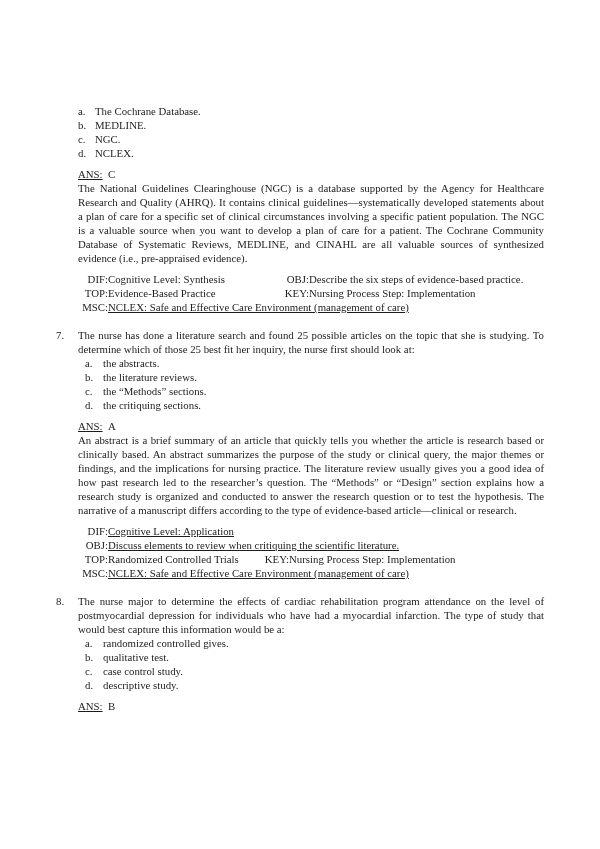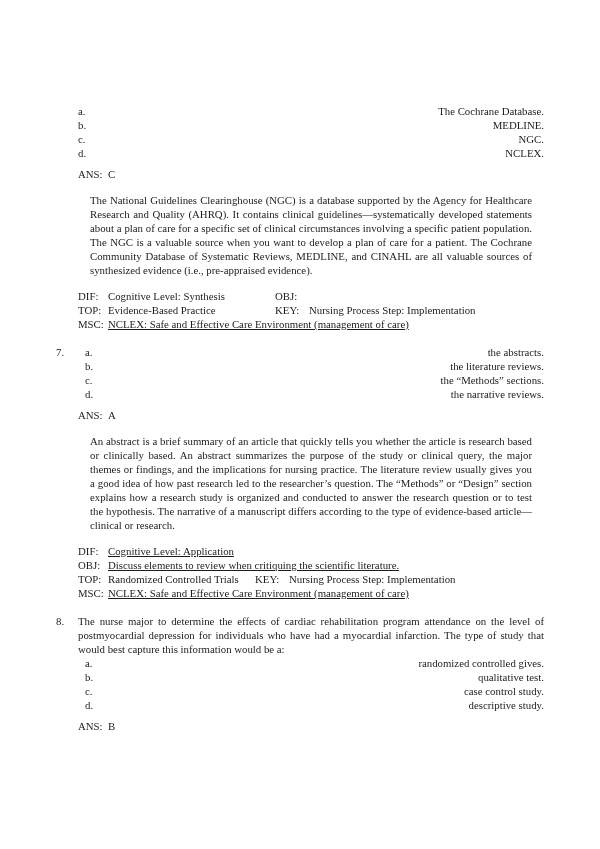--- a/index.html
+++ b/index.html
@@ -46,48 +46,49 @@
     display: flex;
   }
   .opt-letter {
     flex: 0 0 18px;
   }
   .options.flush .opt-letter {
     flex: 0 0 17px;
   }
   .opt-text {
     flex: 1;
-    text-align: right;
   }
   .ans-block {
     margin-top: 7px;
   }
   .ans-line {
     display: flex;
   }
   .ans-tag {
     flex: 0 0 30px;
+    text-decoration: underline;
   }
   .rationale {
-    margin: 12px;
+    margin: 0;
     text-align: justify;
   }
   .meta {
     margin-top: 7px;
   }
   .meta-line {
     display: flex;
   }
   .pair {
     display: flex;
   }
   .pair.left-w1 { flex: 0 0 197px; }
   .pair.left-w2 { flex: 0 0 177px; }
   .pair .tag {
     flex: 0 0 30px;
+    text-align: right;
   }
   .pair.right .tag {
     flex: 0 0 34px;
   }
   .pair .val {
     white-space: nowrap;
   }
   .meta-line.single .val {
     white-space: normal;
     text-decoration: underline;
@@ -127,20 +128,21 @@
     </div>
 
     <div class="meta">
       <div class="meta-line">
         <span class="pair left-w1">
           <span class="tag">DIF:</span>
           <span class="val">Cognitive Level: Synthesis</span>
         </span>
         <span class="pair right">
           <span class="tag">OBJ:</span>
+          <span class="val">Describe the six steps of evidence-based practice.</span>
         </span>
       </div>
       <div class="meta-line">
         <span class="pair left-w1">
           <span class="tag">TOP:</span>
           <span class="val">Evidence-Based Practice</span>
         </span>
         <span class="pair right">
           <span class="tag">KEY:</span>
           <span class="val">Nursing Process Step: Implementation</span>
@@ -150,36 +152,37 @@
         <span class="pair">
           <span class="tag">MSC:</span>
           <span class="val">NCLEX: Safe and Effective Care Environment (management of care)</span>
         </span>
       </div>
     </div>
   </section>
 
   <section class="question">
     <span class="qnum">7.</span>
+    <div class="stem">The nurse has done a literature search and found 25 possible articles on the topic that she is studying. To determine which of those 25 best fit her inquiry, the nurse first should look at:</div>
     <div class="options indented">
       <div class="opt-row">
         <span class="opt-letter">a.</span>
         <span class="opt-text">the abstracts.</span>
       </div>
       <div class="opt-row">
         <span class="opt-letter">b.</span>
         <span class="opt-text">the literature reviews.</span>
       </div>
       <div class="opt-row">
         <span class="opt-letter">c.</span>
         <span class="opt-text">the “Methods” sections.</span>
       </div>
       <div class="opt-row">
         <span class="opt-letter">d.</span>
-        <span class="opt-text">the narrative reviews.</span>
+        <span class="opt-text">the critiquing sections.</span>
       </div>
     </div>
 
     <div class="ans-block">
       <div class="ans-line">
         <span class="ans-tag">ANS:</span>
         <span>A</span>
       </div>
       <p class="rationale">An abstract is a brief summary of an article that quickly tells you whether the article is research based or clinically based. An abstract summarizes the purpose of the study or clinical query, the major themes or findings, and the implications for nursing practice. The literature review usually gives you a good idea of how past research led to the researcher’s question. The “Methods” or “Design” section explains how a research study is organized and conducted to answer the research question or to test the hypothesis. The narrative of a manuscript differs according to the type of evidence-based article—clinical or research.</p>
     </div>

